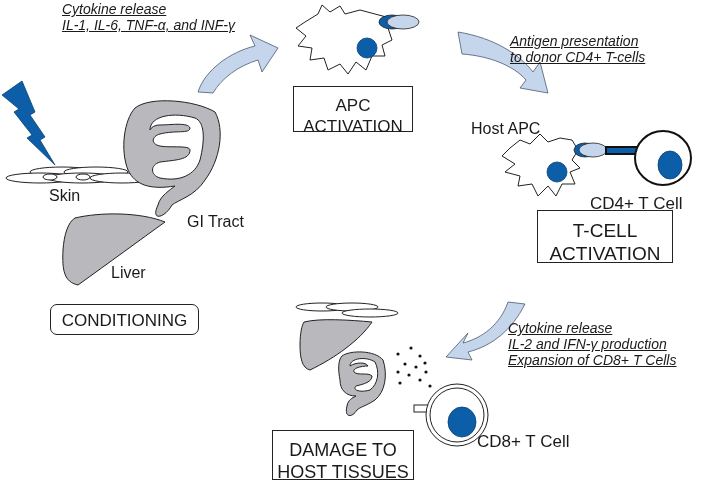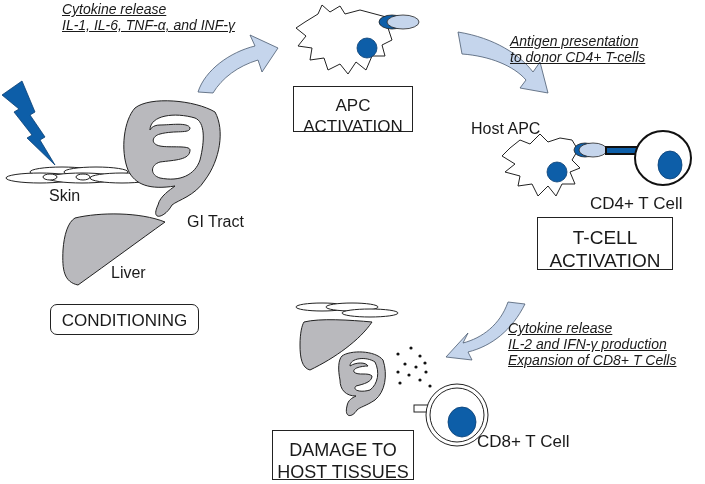--- a/index.html
+++ b/index.html
@@ -119,21 +119,21 @@
 <div class="txt lbl" style="left:590px; top:195px; font-size:17px;">CD4+ T Cell</div>
 <div class="txt lbl" style="left:477px; top:433px; font-size:17px;">CD8+ T Cell</div>
 
 <div class="box" style="left:50px; top:304px; width:149px; height:31px; padding-top:5px;border-radius:7px;">
   <span>CONDITIONING</span>
 </div>
 <div class="box" style="left:293px; top:86px; width:120px; height:46px;">
   <div>APC</div>
   <div>ACTIVATION</div>
 </div>
-<div class="box" style="left:537px; top:217px; width:136px; height:53px; font-size:19px; line-height:23px;">
+<div class="box" style="left:537px; top:210px; width:136px; height:53px; font-size:19px; line-height:23px;">
   <div>T-CELL</div>
   <div>ACTIVATION</div>
 </div>
 <div class="box" style="left:272px; top:430px; width:142px; height:50px; font-size:18px; line-height:22px;">
   <div>DAMAGE TO</div>
   <div>HOST TISSUES</div>
 </div>
 </div>
 
 </body></html>

